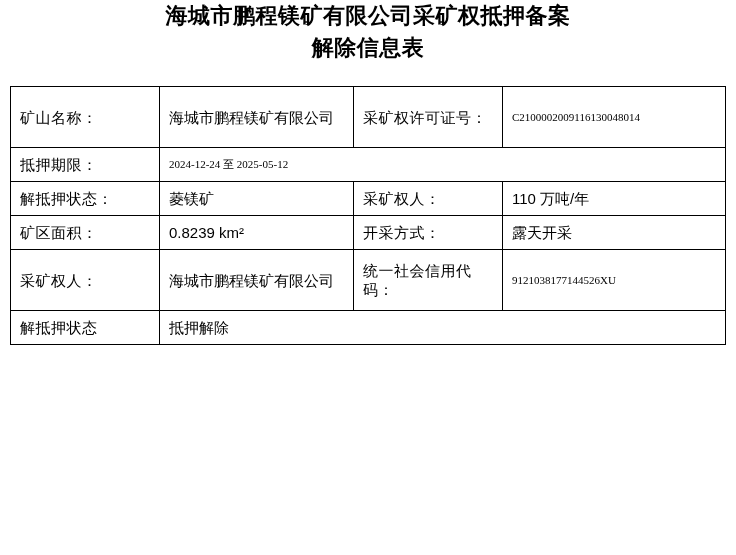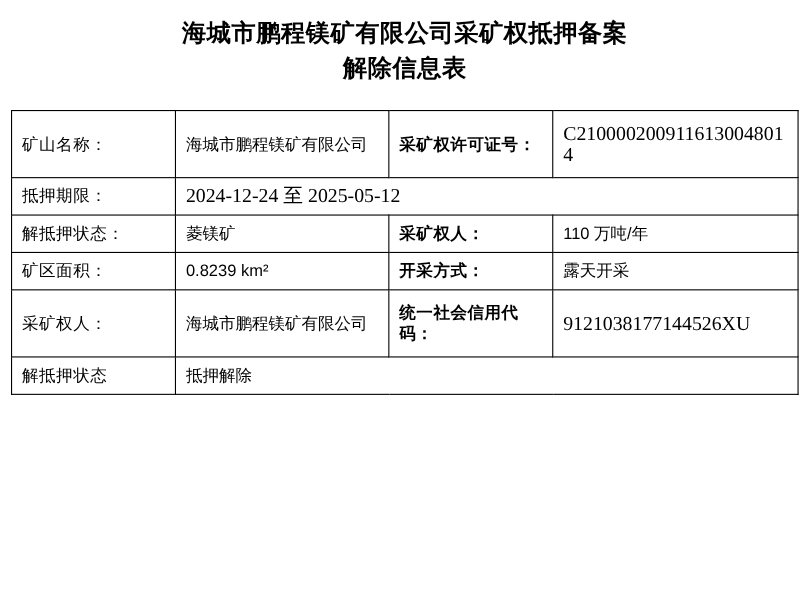--- a/index.html
+++ b/index.html
@@ -19,21 +19,20 @@
     height: 555px;
     position: relative;
     box-sizing: border-box;
   }
   .doc-title {
     text-align: center;
     font-size: 22px;
     font-weight: bold;
     line-height: 32px;
     letter-spacing: 0.5px;
-    padding-top: 14px;
     font-family: "Liberation Sans", "DejaVu Sans", sans-serif;
   }
   .doc-title .line2 {
     display: block;
   }
   table.info-table {
     border-collapse: collapse;
     margin: 22px auto 0 auto;
     width: 716px;
     table-layout: fixed;
@@ -45,35 +44,34 @@
     vertical-align: middle;
     line-height: 19px;
     font-size: 15px;
     word-break: break-all;
   }
   td.label {
     width: 130px;
   }
   td.label-wide {
     width: 130px;
-    font-weight: bold;
   }
   td.value {
     width: 175px;
   }
   .lbl {
     display: block;
     letter-spacing: 0.5px;
   }
   .val {
     display: block;
   }
   .num {
     font-family: "Liberation Serif", "DejaVu Serif", serif;
-    font-size: 18px;
+    font-size: 11px;
   }
   .cell-tall {
     height: 46px;
   }
 </style>
 </head>
 <body>
 
 <div class="page">
 

